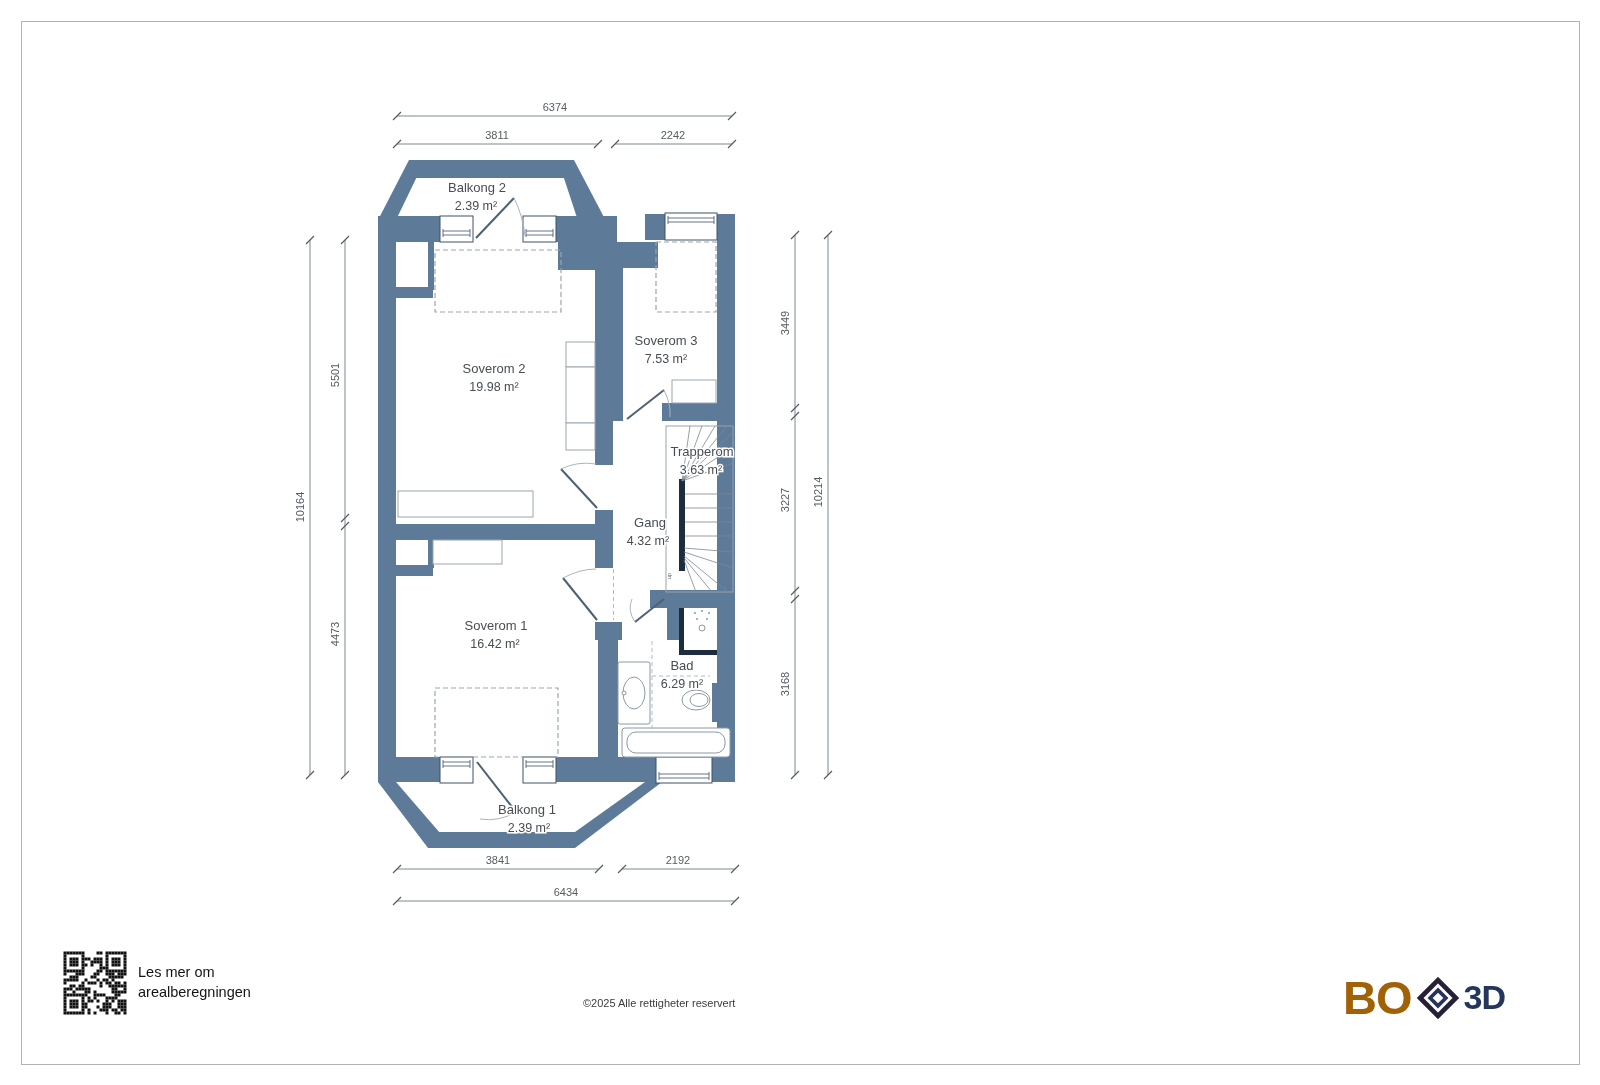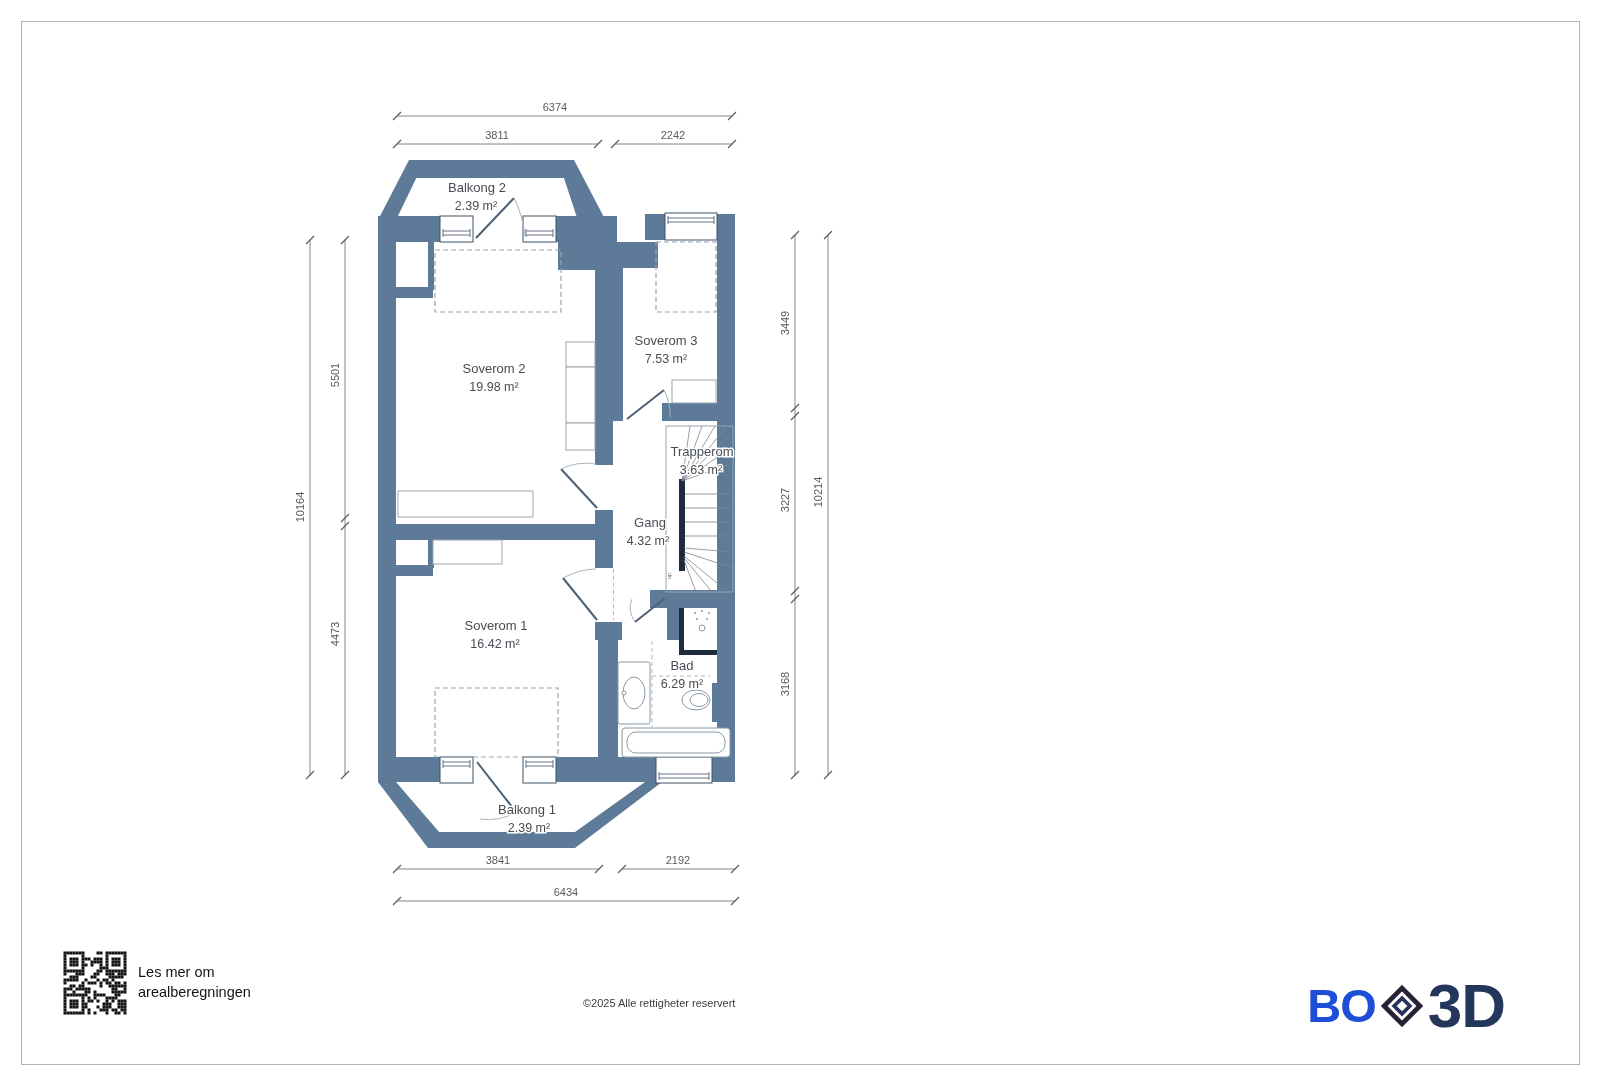--- a/index.html
+++ b/index.html
@@ -9,22 +9,22 @@
        border:1px solid #b3b3b3;pointer-events:none;}
   svg.plan{position:absolute;left:0;top:0;}
   .title-block{position:absolute;right:95px;top:484px;text-align:right;}
   .title{font-size:40px;font-weight:400;color:#24282c;letter-spacing:.5px;line-height:1.1;}
   .subtitle{font-size:27px;font-weight:400;color:#24282c;margin-top:22px;}
   .qr-block{position:absolute;left:62px;top:950px;display:flex;align-items:center;}
   .qr-caption{margin-left:10px;font-size:14.5px;color:#141414;line-height:1.35;}
   .copyright{position:absolute;left:583px;top:997px;width:400px;
        font-size:11px;color:#3c3c3c;}
   .logo{position:absolute;right:95px;top:970px;display:flex;align-items:center;gap:5px;}
-  .logo-bo{font-size:47px;font-weight:700;color:#1d4ed8;letter-spacing:-1px;margin-left:22px;}
-  .logo-3d{font-size:62px;font-weight:700;color:#25365c;letter-spacing:-1px;}
+  .logo-bo{font-size:47px;font-weight:700;color:#a16207;letter-spacing:-1px;margin-left:22px;}
+  .logo-3d{font-size:34px;font-weight:700;color:#25365c;letter-spacing:-1px;}
   
   text{font-family:"Liberation Sans",sans-serif;}
   .room-name{font-size:13px;fill:#474d53;text-anchor:middle;paint-order:stroke;stroke:#fff;stroke-width:3px;}
   .room-area{font-size:12.5px;fill:#474d53;text-anchor:middle;paint-order:stroke;stroke:#fff;stroke-width:3px;}
   .dim-text{font-size:11px;fill:#565c62;text-anchor:middle;}
   .up-text{font-size:5.5px;fill:#666;text-anchor:middle;}
   .wall{fill:#5d7b99;}
   .darkwall{fill:#1d2c3f;}
   .dimline{stroke:#7e8890;stroke-width:1;fill:none;}
   .tick{stroke:#565c62;stroke-width:1.2;fill:none;}

